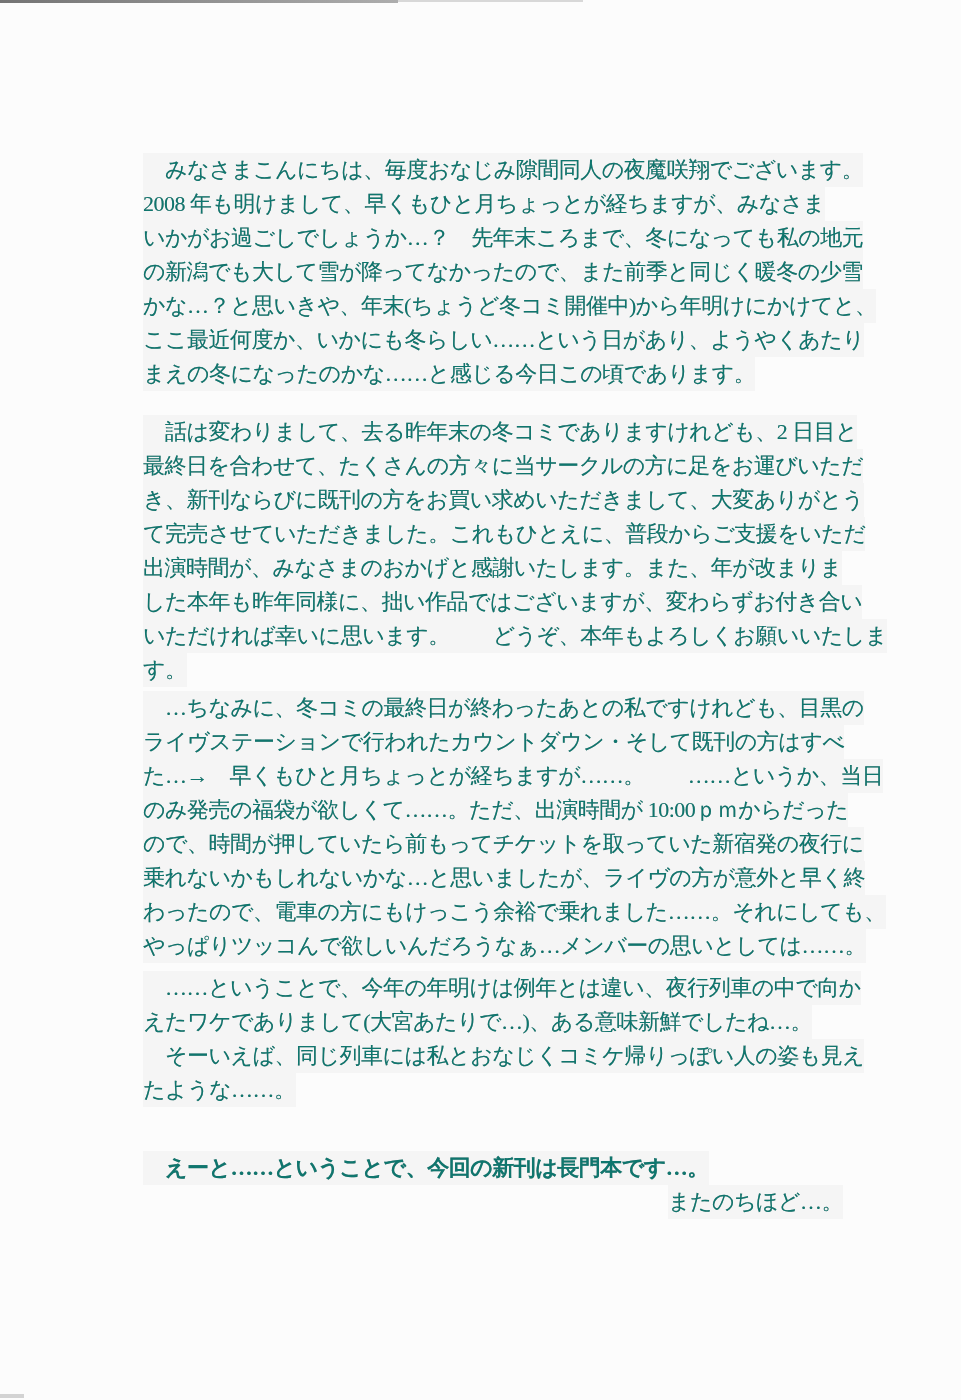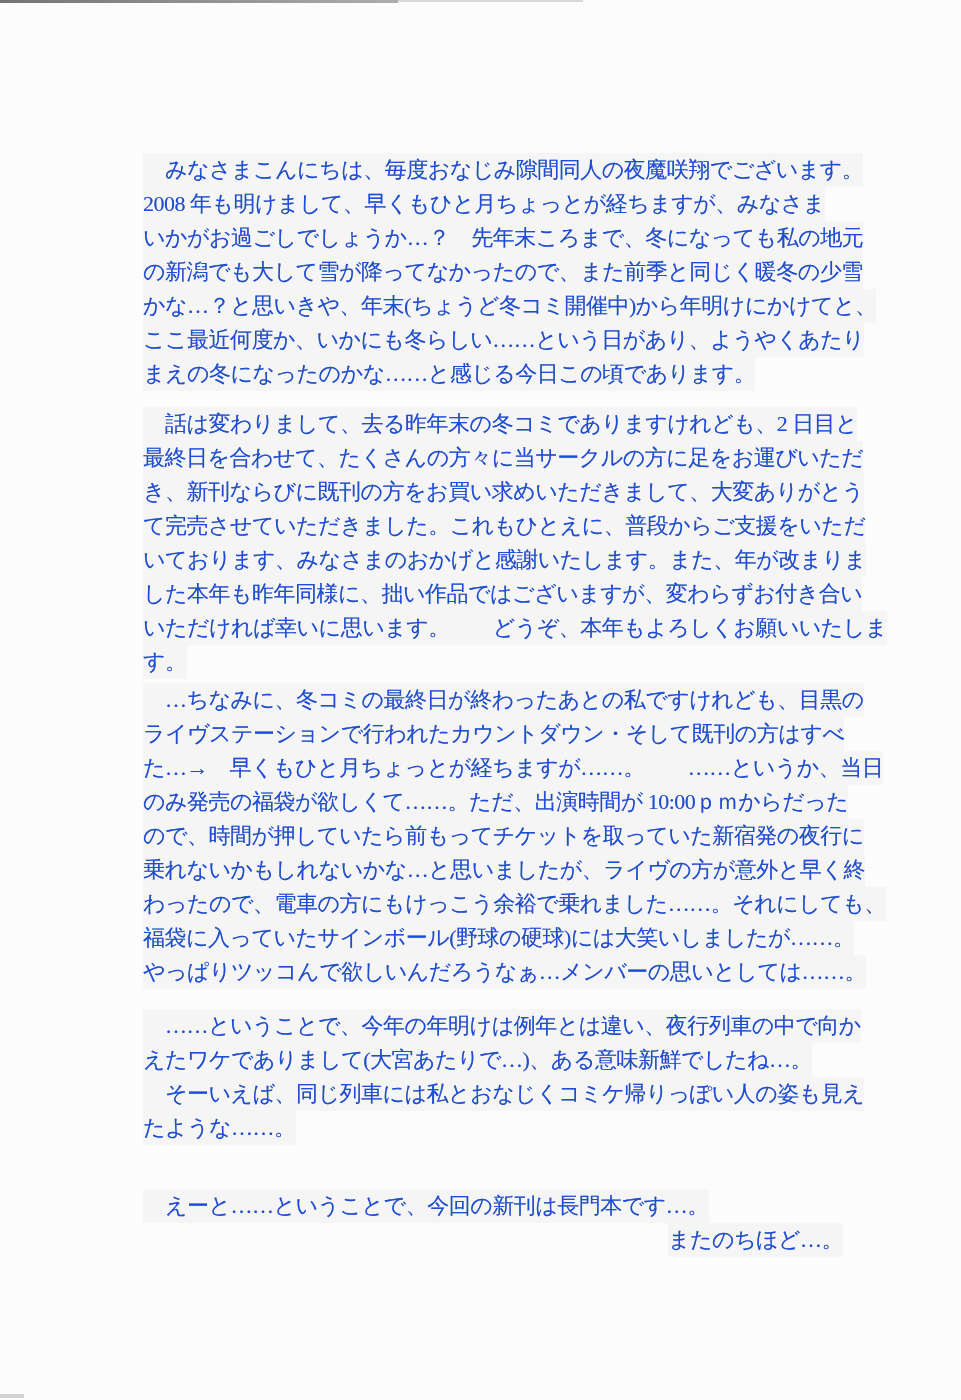--- a/index.html
+++ b/index.html
@@ -41,32 +41,32 @@
   .text-block {
     position: absolute;
     left: 143px;
     top: 153px;
     width: 700px;
   }
   .line {
     font-size: 22px;
     letter-spacing: -0.5px;
     line-height: 34px;
-    color: #1d4ed8;
+    color: #0f766e;
     white-space: pre;
     width: fit-content;
     min-height: 34px;
     background: rgba(214,214,214,0.18);
     text-shadow: 0 0 0.6px rgba(70,70,70,0.45);
   }
   .indent { padding-left: 22px; }
-  .gap-1 { margin-top: 16px; text-align: right; }
+  .gap-1 { margin-top: 24px; text-align: right; }
   .gap-2 { margin-top: 4px; }
-  .gap-3 { margin-top: 20px; }
-  .gap-big { margin-top: 44px; }
+  .gap-3 { margin-top: 8px; }
+  .gap-big { margin-top: 44px; font-weight: bold; }
   .right {
     margin-left: auto;
   }
 </style>
 </head>
 <body>
 
 <div class="page">
   <div class="artifact-top-dark"></div>
   <div class="artifact-top-light"></div>
@@ -77,32 +77,31 @@
     <div class="line">2008 年も明けまして、早くもひと月ちょっとが経ちますが、みなさま</div>
     <div class="line">いかがお過ごしでしょうか…？　先年末ころまで、冬になっても私の地元</div>
     <div class="line">の新潟でも大して雪が降ってなかったので、また前季と同じく暖冬の少雪</div>
     <div class="line">かな…？と思いきや、年末(ちょうど冬コミ開催中)から年明けにかけてと、</div>
     <div class="line">ここ最近何度か、いかにも冬らしい……という日があり、ようやくあたり</div>
     <div class="line">まえの冬になったのかな……と感じる今日この頃であります。</div>
     <div class="line indent gap-1">話は変わりまして、去る昨年末の冬コミでありますけれども、2 日目と</div>
     <div class="line">最終日を合わせて、たくさんの方々に当サークルの方に足をお運びいただ</div>
     <div class="line">き、新刊ならびに既刊の方をお買い求めいただきまして、大変ありがとう</div>
     <div class="line">て完売させていただきました。これもひとえに、普段からご支援をいただ</div>
-    <div class="line">いております、みなさまのおかげと感謝いたします。また、年が改まりま</div>
+    <div class="line">出演時間が、みなさまのおかげと感謝いたします。また、年が改まりま</div>
     <div class="line">した本年も昨年同様に、拙い作品ではございますが、変わらずお付き合い</div>
     <div class="line">いただければ幸いに思います。　　どうぞ、本年もよろしくお願いいたしま</div>
     <div class="line">す。</div>
     <div class="line indent gap-2">…ちなみに、冬コミの最終日が終わったあとの私ですけれども、目黒の</div>
     <div class="line">ライヴステーションで行われたカウントダウン・そして既刊の方はすべ</div>
     <div class="line">た…→　早くもひと月ちょっとが経ちますが……。　　……というか、当日</div>
     <div class="line">のみ発売の福袋が欲しくて……。ただ、出演時間が 10:00ｐｍからだった</div>
     <div class="line">ので、時間が押していたら前もってチケットを取っていた新宿発の夜行に</div>
     <div class="line">乗れないかもしれないかな…と思いましたが、ライヴの方が意外と早く終</div>
     <div class="line">わったので、電車の方にもけっこう余裕で乗れました……。それにしても、</div>
-    <div class="line">福袋に入っていたサインボール(野球の硬球)には大笑いしましたが……。</div>
     <div class="line">やっぱりツッコんで欲しいんだろうなぁ…メンバーの思いとしては……。</div>
     <div class="line indent gap-3">……ということで、今年の年明けは例年とは違い、夜行列車の中で向か</div>
     <div class="line">えたワケでありまして(大宮あたりで…)、ある意味新鮮でしたね…。</div>
     <div class="line indent">そーいえば、同じ列車には私とおなじくコミケ帰りっぽい人の姿も見え</div>
     <div class="line">たような……。</div>
     <div class="line indent gap-big">えーと……ということで、今回の新刊は長門本です…。</div>
     <div class="line right">またのちほど…。</div>
   </main>
 </div>
 

